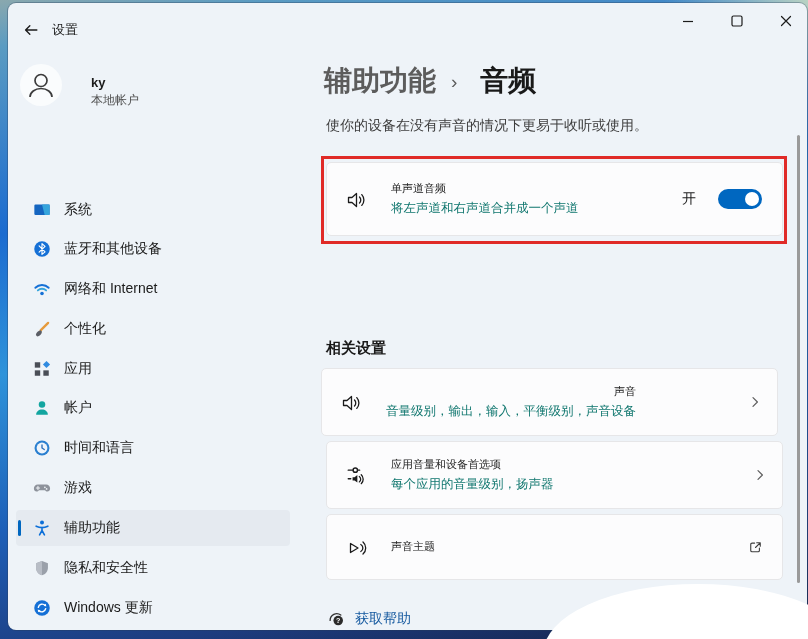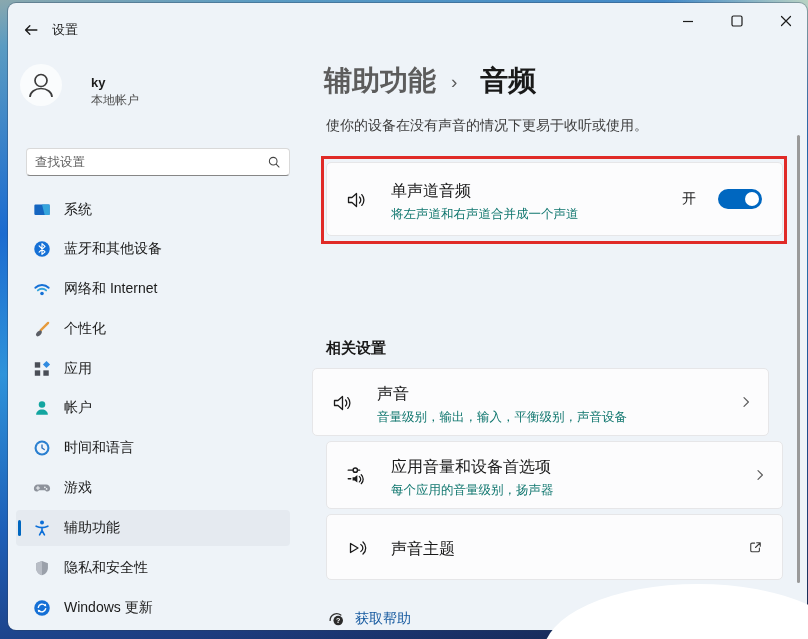--- a/index.html
+++ b/index.html
@@ -34,21 +34,21 @@
 
   
   .breadcrumb{left:324px;top:62px;display:flex;align-items:center;font-size:28px;font-weight:600;}
   .crumb-parent{color:#5c5c5c;}
   .crumb-sep{color:#5c5c5c;font-size:19px;margin:2px 15px 0 15px;font-weight:400;}
   .crumb-current{color:#191919;margin-left:8px;}
   .subtitle{left:326px;top:117px;font-size:14px;color:#3d3d3d;}
 
   .card{background:#fcfcfd;border:1px solid #e6e6e8;border-radius:5px;}
   .card-icon{position:absolute;left:18px;display:flex;}
-  .card-title{font-size:16px;color:#1a1a1a;}
+  .card-title{font-size:11px;color:#1a1a1a;}
   .card-desc{font-size:12.5px;color:#0f766e;margin-top:4px;}
   .card-text{position:absolute;left:64px;}
   .chev{position:absolute;right:14px;display:flex;}
 
   .red-annotation{left:321px;top:156px;width:460px;height:82px;border:3px solid #e02a27;z-index:9;pointer-events:none;}
 
   .toggle-label{position:absolute;right:86px;top:27px;font-size:14px;color:#1a1a1a;}
   .toggle{position:absolute;right:20px;top:26px;width:44px;height:20px;border-radius:10px;background:#0067c0;}
   .toggle .knob{position:absolute;right:3px;top:3px;width:14px;height:14px;border-radius:50%;background:#ffffff;}
 
@@ -104,29 +104,20 @@
     <span style="display:flex;">
       <svg width="42" height="42" viewBox="0 0 42 42">
           <circle cx="21" cy="16.5" r="6" stroke="#3c3c3c" stroke-width="1.7" fill="none"></circle>
           <path d="M10 33 a11 8.5 0 0 1 22 0" stroke="#3c3c3c" stroke-width="1.7" fill="none"></path>
         </svg>
     </span>
   </div>
   <div class="abs user-name">ky</div>
   <div class="abs user-type">本地帐户</div>
 
-  <div class="search-box abs">
-    <input placeholder="查找设置" style="">
-    <span class="search-glyph">
-      <svg width="16" height="16" viewBox="0 0 20 20">
-          <circle cx="9" cy="9" r="4.8" stroke="#444" stroke-width="1.3" fill="none"></circle>
-          <path d="M12.7 12.7 L16.3 16.3" stroke="#444" stroke-width="1.3" stroke-linecap="round"></path>
-        </svg>
-    </span>
-  </div>
 
   <div class="abs nav-item" style="top:192px;">
     <span class="nav-icon">
         <svg width="18" height="18" viewBox="0 0 20 20">
           <rect x="1.5" y="4" width="17" height="11.5" rx="1.3" fill="#1565c0"></rect>
           <path d="M10 4 h8.5 v11.5 H13 Z" fill="#35a4dc"></path>
         </svg>
       </span>
     <span class="nav-label">系统</span>
   </div>
@@ -251,21 +242,21 @@
     </div>
     <span class="toggle-label">开</span>
     <div class="toggle">
         <div class="knob"></div>
       </div>
   </div>
 
 
   <div class="abs section-header">相关设置</div>
 
-  <div class="abs card" style="left:312px;top:368px;width:455px;height:66px;">
+  <div class="abs card" style="left:321px;top:368px;width:455px;height:66px;text-align:right;">
     <span class="card-icon" style="top:22px;">
       <svg width="24" height="24" viewBox="0 0 24 24">
           <path d="M3.5 9.5 v5 h3.5 l4.5 4 V5.5 l-4.5 4 Z" stroke="#1b1b1b" stroke-width="1.3" fill="none" stroke-linejoin="round"></path>
           <path d="M14.5 9 a4.2 4.2 0 0 1 0 6 M16.8 6.6 a8 8 0 0 1 0 10.8" stroke="#1b1b1b" stroke-width="1.3" fill="none" stroke-linecap="round"></path>
         </svg>
     </span>
     <div class="card-text" style="top:15px;">
       <div class="card-title">声音</div>
       <div class="card-desc">音量级别，输出，输入，平衡级别，声音设备</div>
     </div>

